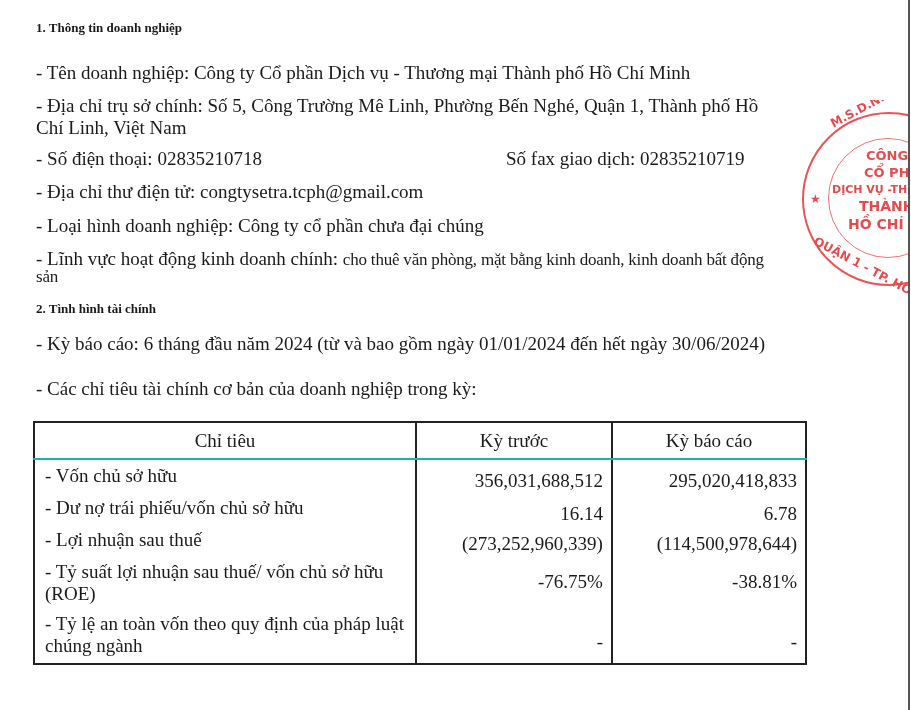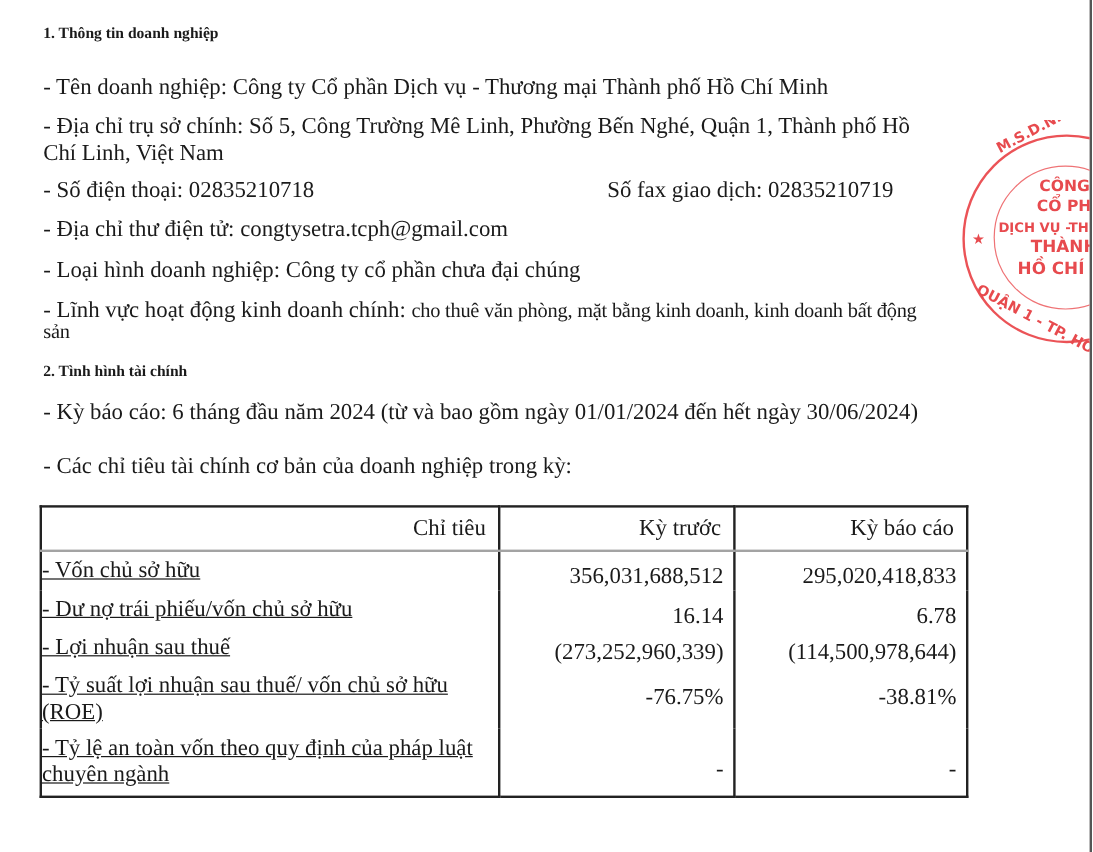--- a/index.html
+++ b/index.html
@@ -10,24 +10,24 @@
   .page-edge { position: absolute; left: 908px; top: 0; width: 2px; height: 710px; background: #555; }
   .line { position: absolute; left: 36px; font-size: 19px; white-space: nowrap; line-height: 22px; }
   .heading { font-weight: bold; font-size: 13px; }
   .narrow { font-size: 17px; letter-spacing: -0.2px; transform-origin: left center; }
 
   table.fin {
     position: absolute; left: 33px; top: 421px; width: 774px; border-collapse: collapse;
     font-size: 19px; line-height: 22px;
   }
   table.fin td, table.fin th { border-left: 2px solid #222; border-right: 2px solid #222; padding: 0 10px; vertical-align: top; }
-  table.fin th { font-weight: normal; text-align: right; height: 35px; vertical-align: middle; border-bottom: 2px solid #a3a3a3; border-top: 2px solid #222; border-radius: 17px; }
+  table.fin th { font-weight: normal; text-align: center; height: 35px; vertical-align: middle; border-bottom: 2px solid #14b8a6; border-top: 2px solid #222; border-radius: 17px; }
   table.fin tr:last-child td { border-bottom: 2px solid #222; }
   table.fin td.num { text-align: right; vertical-align: bottom; padding-right: 8px; }
-  table.fin td.label { padding-left: 0; text-decoration: underline; }
+  table.fin td.label { padding-left: 10px; }
   .c1 { width: 368px; } .c2 { width: 175px; } .c3 { width: 173px; }
 
   .stamp {
     position: absolute; left: 802px; top: 112px; width: 170px; height: 170px; border-radius: 50%;
     border: 2px solid #e8363a; color: #e32b2f; font-family: "DejaVu Sans", sans-serif; font-weight: bold;
     opacity: 0.85;
   }
   .stamp-inner { position: absolute; left: 24px; top: 24px; width: 118px; height: 118px; border-radius: 50%; border: 1.5px solid #ec5a5d; }
   .stamp-text { position: absolute; font-size: 13px; white-space: nowrap; line-height: 15px; }
   .stamp-arc { position: absolute; font-size: 13px; white-space: nowrap; }
@@ -81,21 +81,21 @@
     <td class="label" style="padding-top:6px;">
       <div>- Tỷ suất lợi nhuận sau thuế/ vốn chủ sở hữu</div>
       <div>(ROE)</div>
     </td>
     <td class="num" style="vertical-align:top; padding-top:16px;text-align:right;">-76.75%</td>
     <td class="num" style="vertical-align:top; padding-top:16px;">-38.81%</td>
   </tr>
   <tr style="height:56px;">
     <td class="label" style="padding-top:6px; padding-bottom:6px;">
       <div>- Tỷ lệ an toàn vốn theo quy định của pháp luật</div>
-      <div>chuyên ngành</div>
+      <div>chúng ngành</div>
     </td>
     <td class="num" style="vertical-align:middle; padding-top:14px;">-</td>
     <td class="num" style="vertical-align:middle; padding-top:14px;">-</td>
   </tr>
 </tbody>
   </table>
 
 <div class="clip">
   <div class="stamp" style="left:22px; top:12px;">
     <div class="stamp-inner"></div>

